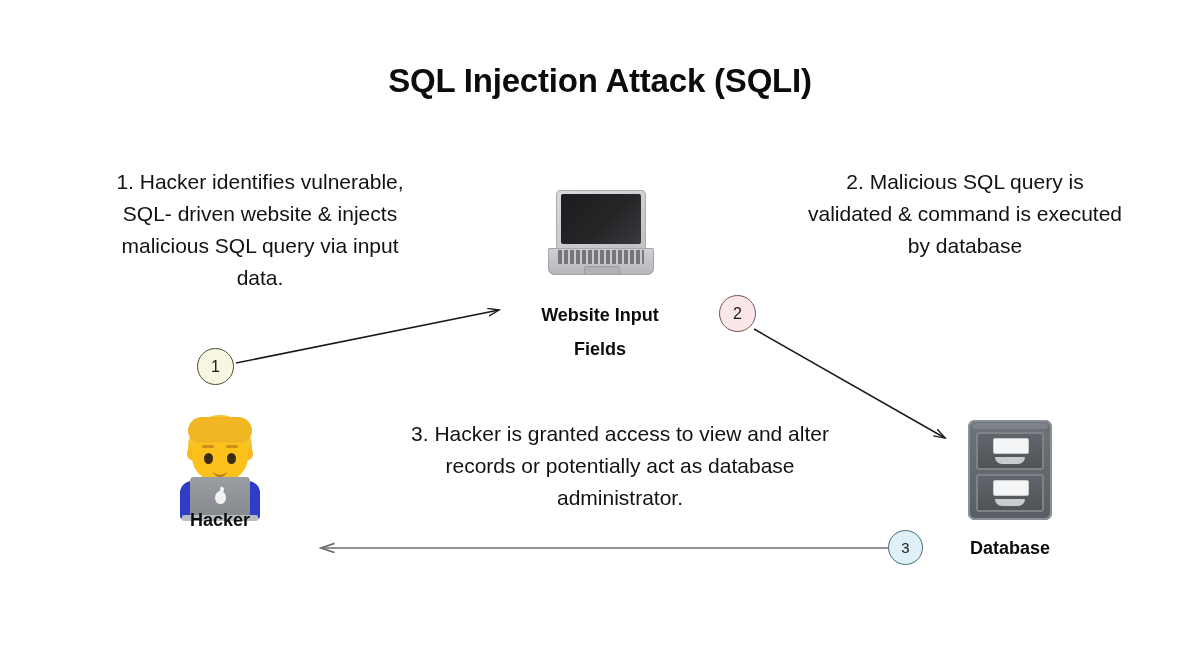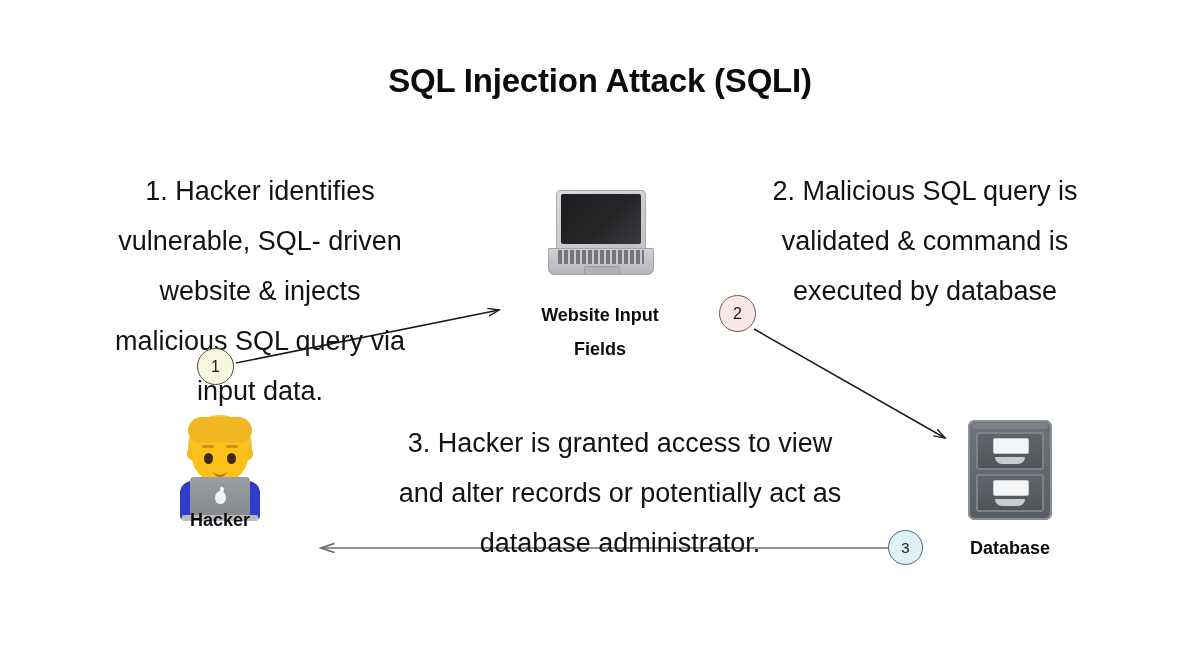--- a/index.html
+++ b/index.html
@@ -29,27 +29,27 @@
     font-size: 33px;
     font-weight: 700;
     letter-spacing: -0.2px;
     color: #0c0c0c;
   }
 
   
   .para {
     position: absolute;
     text-align: center;
-    font-size: 27px;
-    line-height: 50px;
+    font-size: 21px;
+    line-height: 32px;
     color: #121212;
     font-weight: 400;
   }
   #para-1 { left: 100px;  top: 166px; width: 320px; }
-  #para-2 { left: 768px;  top: 166px; width: 314px; }
+  #para-2 { left: 808px;  top: 166px; width: 314px; }
   #para-3 { left: 398px;  top: 418px; width: 444px; }
 
   
   .node-label {
     position: absolute;
     text-align: center;
     font-size: 18px;
     font-weight: 700;
     color: #0c0c0c;
     line-height: 34px;

